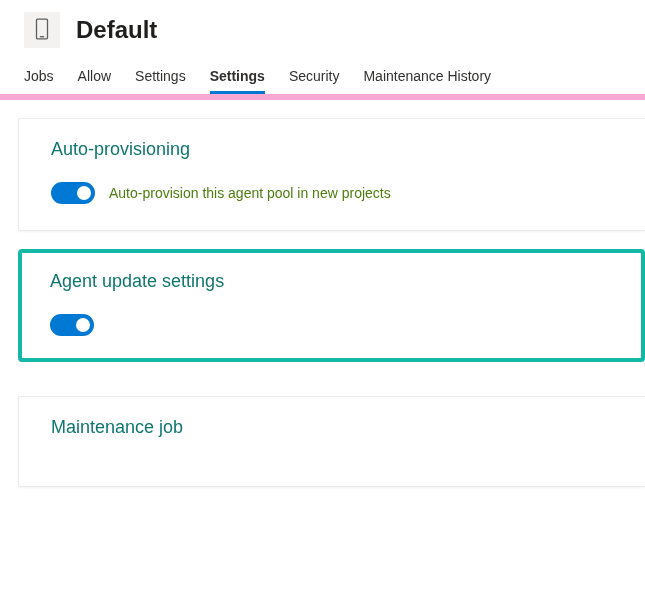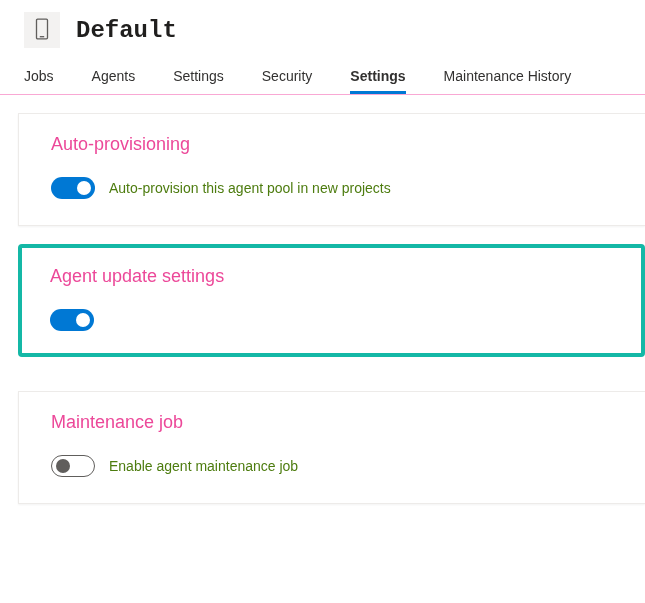--- a/index.html
+++ b/index.html
@@ -28,27 +28,26 @@
     }
     .header-icon-box svg {
       width: 14px;
       height: 22px;
     }
     .page-title {
       font-size: 24px;
       font-weight: 600;
       color: #201f1e;
       margin: 0;
-      font-family: Liberation Mono, monospace;
     }
     .tabs {
       display: flex;
       padding: 8px 24px 0 24px;
-      gap: 38px;
-      border-bottom: 1px solid #f9a8d4;
+      gap: 24px;
+      border-bottom: 6px solid #f9a8d4;
     }
     .tab {
       padding: 8px 0 10px 0;
       font-size: 14px;
       color: #323130;
       cursor: pointer;
       position: relative;
     }
     .tab.active {
       font-weight: 600;
@@ -70,21 +69,21 @@
       border: 1px solid #edebe9;
       border-right: none;
       box-shadow: 0 1px 2px rgba(0,0,0,0.05);
       padding: 20px 32px 26px 32px;
       margin-bottom: 18px;
     }
     .card-title {
       font-size: 18px;
       font-weight: 400;
       margin: 0 0 22px 0;
-      color: #ec4899;
+      color: #0f766e;
     }
     .toggle-row {
       display: flex;
       align-items: center;
       gap: 14px;
     }
     .toggle {
       width: 44px;
       height: 22px;
       border-radius: 11px;
@@ -142,24 +141,24 @@
         <rect x="1" y="1" width="10" height="18" rx="1"></rect>
         <line x1="4" y1="17" x2="8" y2="17"></line>
       </svg>
     </span>
   </div>
   <h1 class="page-title">Default</h1>
 </div>
 
 <div class="tabs">
   <div class="tab"><span>Jobs</span></div>
-  <div class="tab"><span>Agents</span></div>
+  <div class="tab"><span>Allow</span></div>
   <div class="tab"><span>Settings</span></div>
+  <div class="tab active"><span>Settings</span></div>
   <div class="tab"><span>Security</span></div>
-  <div class="tab active"><span>Settings</span></div>
   <div class="tab"><span>Maintenance History</span></div>
 </div>
 
 <div class="content">
 
   <div class="card">
     <h2 class="card-title">Auto-provisioning</h2>
     <div class="toggle-row">
       <div class="toggle on">
         <div class="toggle-knob"></div>
@@ -178,21 +177,15 @@
         <div class="toggle-knob"></div>
       </div>
     </div>
   </div>
 </div>
 
 <div class="content" style="padding-top:16px">
 
   <div class="card">
     <h2 class="card-title">Maintenance job</h2>
-    <div class="toggle-row">
-      <div class="toggle off">
-        <div class="toggle-knob"></div>
-      </div>
-      <span class="toggle-label">Enable agent maintenance job</span>
-    </div>
   </div>
 
 </div>
 
 </body></html>

